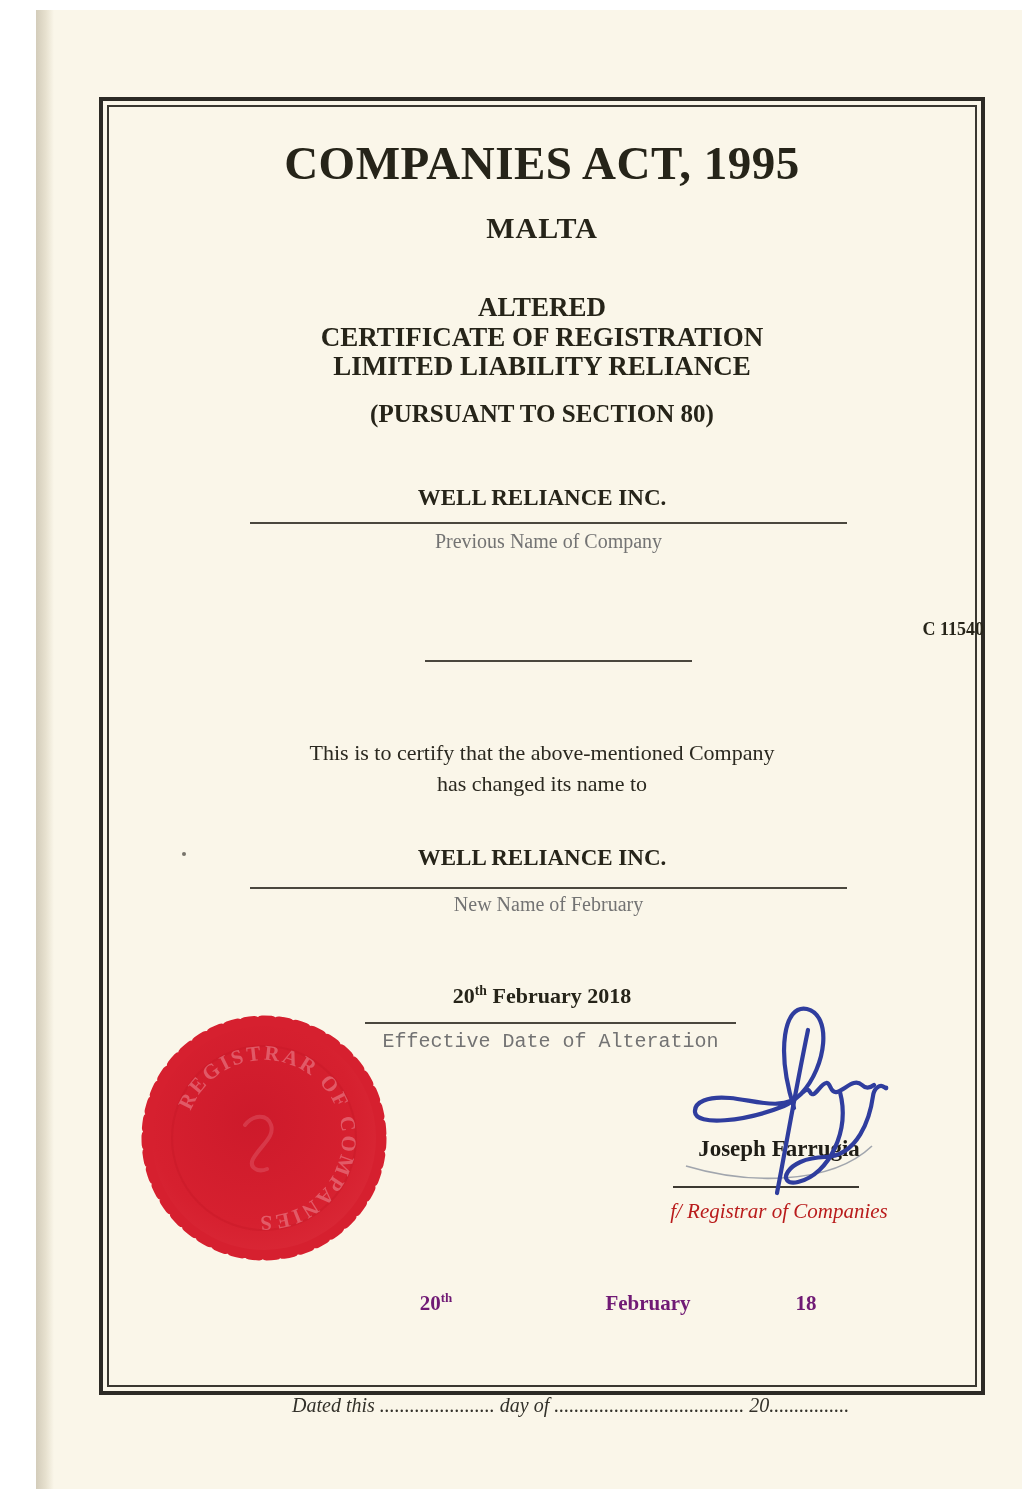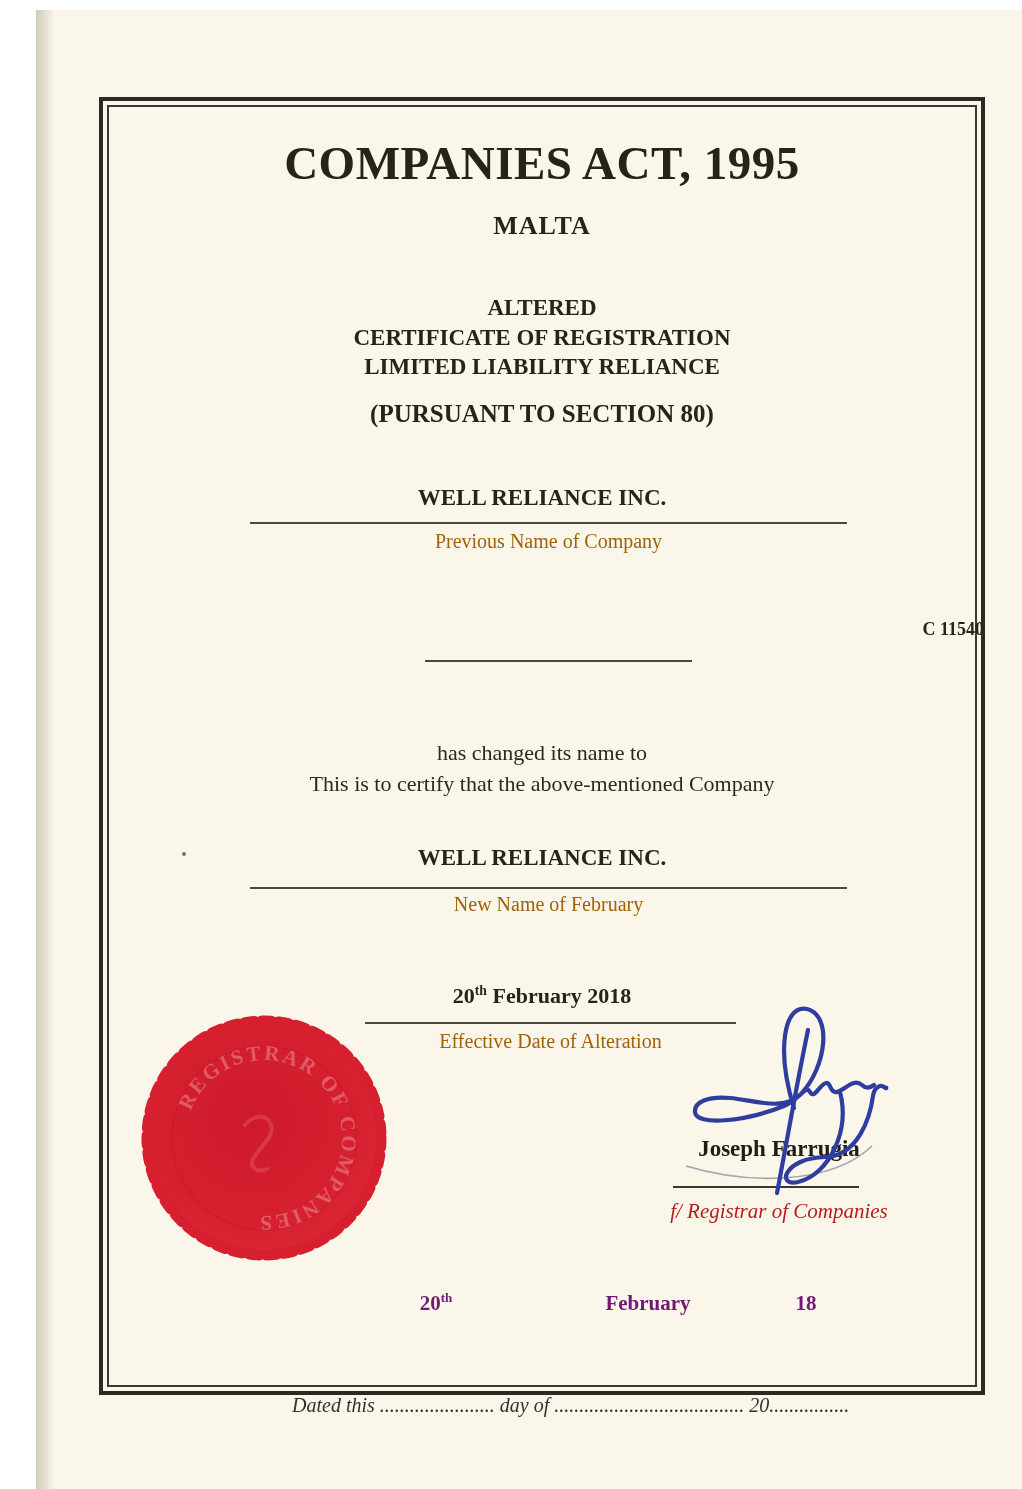--- a/index.html
+++ b/index.html
@@ -7,39 +7,39 @@
   #screen{position:relative;width:1022px;height:1489px;background:#faf6e9;overflow:hidden;margin-left:36px;}
   .top-strip{position:absolute;left:0;top:0;width:100%;height:10px;background:#ffffff;}
   .edge-strip{position:absolute;left:0;top:10px;bottom:0;width:18px;
     background:linear-gradient(90deg,#d3ccba 0%,#e7e1cf 55%,#faf6e9 100%);}
   .frame-outer{position:absolute;left:63px;top:97px;width:886px;height:1298px;
     border:4px solid #2c2a25;box-sizing:border-box;}
   .frame-inner{position:absolute;inset:4px;border:2px solid #3a3831;}
   .cline{position:absolute;left:64px;width:884px;text-align:center;color:#262419;}
   .b{font-weight:bold;}
   .t-act{top:137px;font-size:47px;letter-spacing:.5px;line-height:52px;}
-  .t-malta{top:211px;font-size:26px;letter-spacing:1px;}
-  .t-sub{top:293px;font-size:23px;line-height:29.5px;}
+  .t-malta{top:211px;font-size:30px;letter-spacing:1px;}
+  .t-sub{top:293px;font-size:27px;line-height:29.5px;}
   .t-pursuant{top:400px;font-size:25px;}
   .t-prevname{top:485px;font-size:23px;}
   .t-regno{top:619px;font-size:18px;text-align:right;}
   .t-statement{top:737px;font-size:22px;line-height:31px;color:#2b2920;}
   .t-newname{top:845px;font-size:23px;}
   .t-effdate{top:983px;font-size:22px;}
   .rule{position:absolute;height:0;border-top:2px solid #4a473e;}
   .rule-prev{left:214px;width:597px;top:522px;}
   .rule-reg{left:389px;width:267px;top:660px;}
   .rule-new{left:214px;width:597px;top:887px;}
   .rule-eff{left:329px;width:371px;top:1022px;}
   .rule-sig{left:637px;width:186px;top:1186px;border-top-color:#3c3931;}
-  .sub{position:absolute;text-align:center;font-size:20px;color:#a16207;}
+  .sub{position:absolute;text-align:center;font-size:20px;color:#737373;}
   .sub-prev{left:214px;width:597px;top:530px;}
   .sub-reg{left:389px;width:267px;top:666px;}
   .sub-new{left:214px;width:597px;top:893px;}
-  .sub-eff{left:329px;width:371px;top:1030px;}
+  .sub-eff{left:329px;width:371px;top:1030px;font-family:Liberation Mono, monospace;}
   sup.ord{font-size:62%;vertical-align:super;line-height:0;font-weight:bold;}
   .seal-svg{position:absolute;left:97px;top:1007px;width:262px;height:262px;z-index:3;}
   .sig-svg{position:absolute;left:598px;top:988px;width:290px;height:230px;z-index:6;pointer-events:none;}
   .sig-name{position:absolute;left:618px;width:250px;top:1136px;text-align:center;
     font-size:23px;font-weight:bold;color:#1f1d16;z-index:2;}
   .sig-role{position:absolute;left:598px;width:290px;top:1199px;text-align:center;
     font-size:21px;font-style:italic;color:#b91c1c;z-index:2;}
   .dated-val{position:absolute;top:1291px;font-size:21px;font-weight:bold;
     text-align:center;color:#701a75;}
   .dv-day{left:360px;width:80px;}
@@ -70,22 +70,22 @@
   <div class="cline t-pursuant b">(PURSUANT TO SECTION 80)</div>
 
   <div class="cline t-prevname b">WELL RELIANCE INC.</div>
   <div class="rule rule-prev"></div>
   <div class="sub sub-prev">Previous Name of Company</div>
 
   <div class="cline t-regno b">C 11540</div>
   <div class="rule rule-reg"></div>
 
   <div class="cline t-statement">
+    <div>This is to certify that the above-mentioned Company</div>
     <div>has changed its name to</div>
-    <div>This is to certify that the above-mentioned Company</div>
   </div>
 
   <div class="speckle"></div>
   <div class="cline t-newname b">WELL RELIANCE INC.</div>
   <div class="rule rule-new"></div>
   <div class="sub sub-new">New Name of February</div>
 
   <div class="cline t-effdate b"><span>20</span><sup class="ord">th</sup><span> February 2018</span></div>
   <div class="rule rule-eff"></div>
   <div class="sub sub-eff">Effective Date of Alteration</div>

